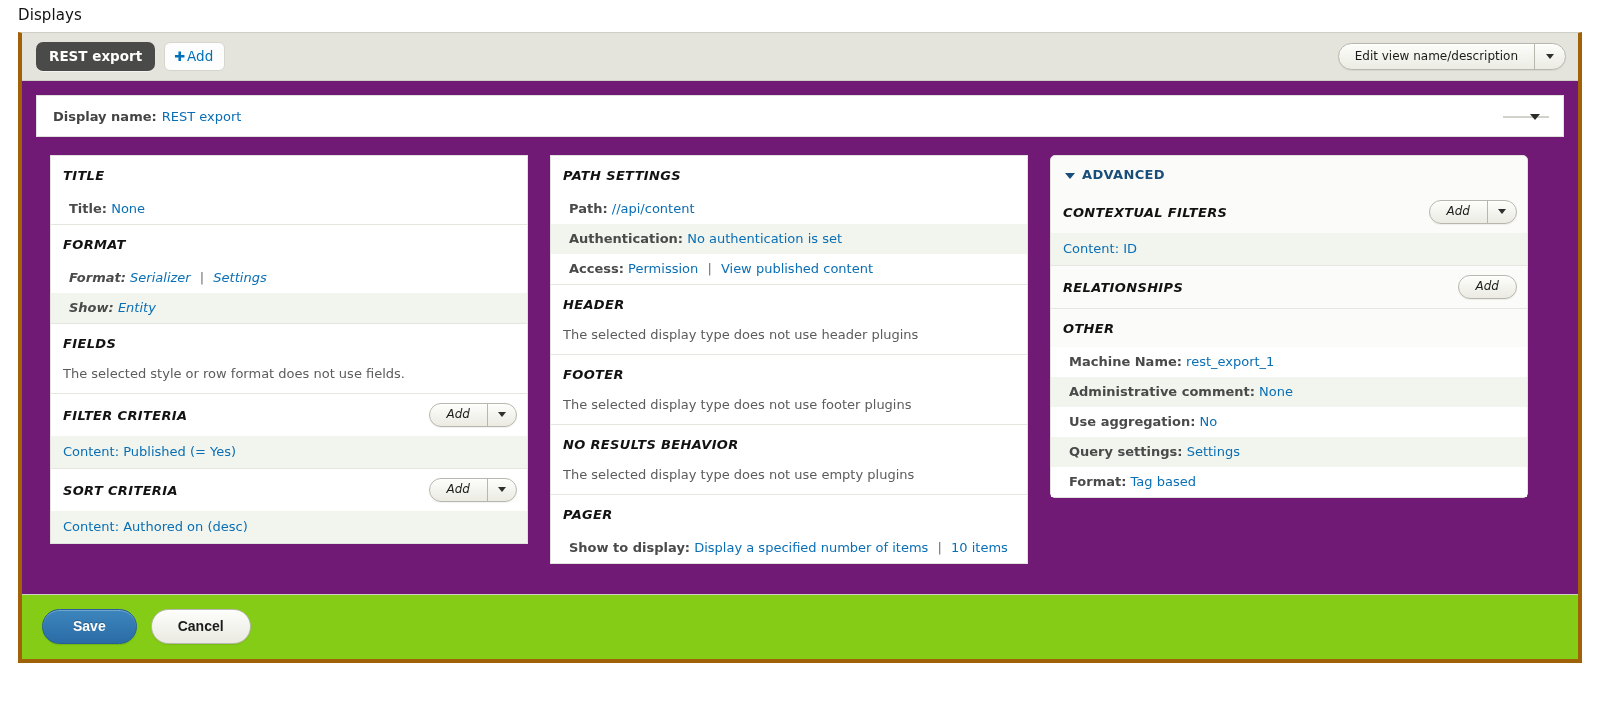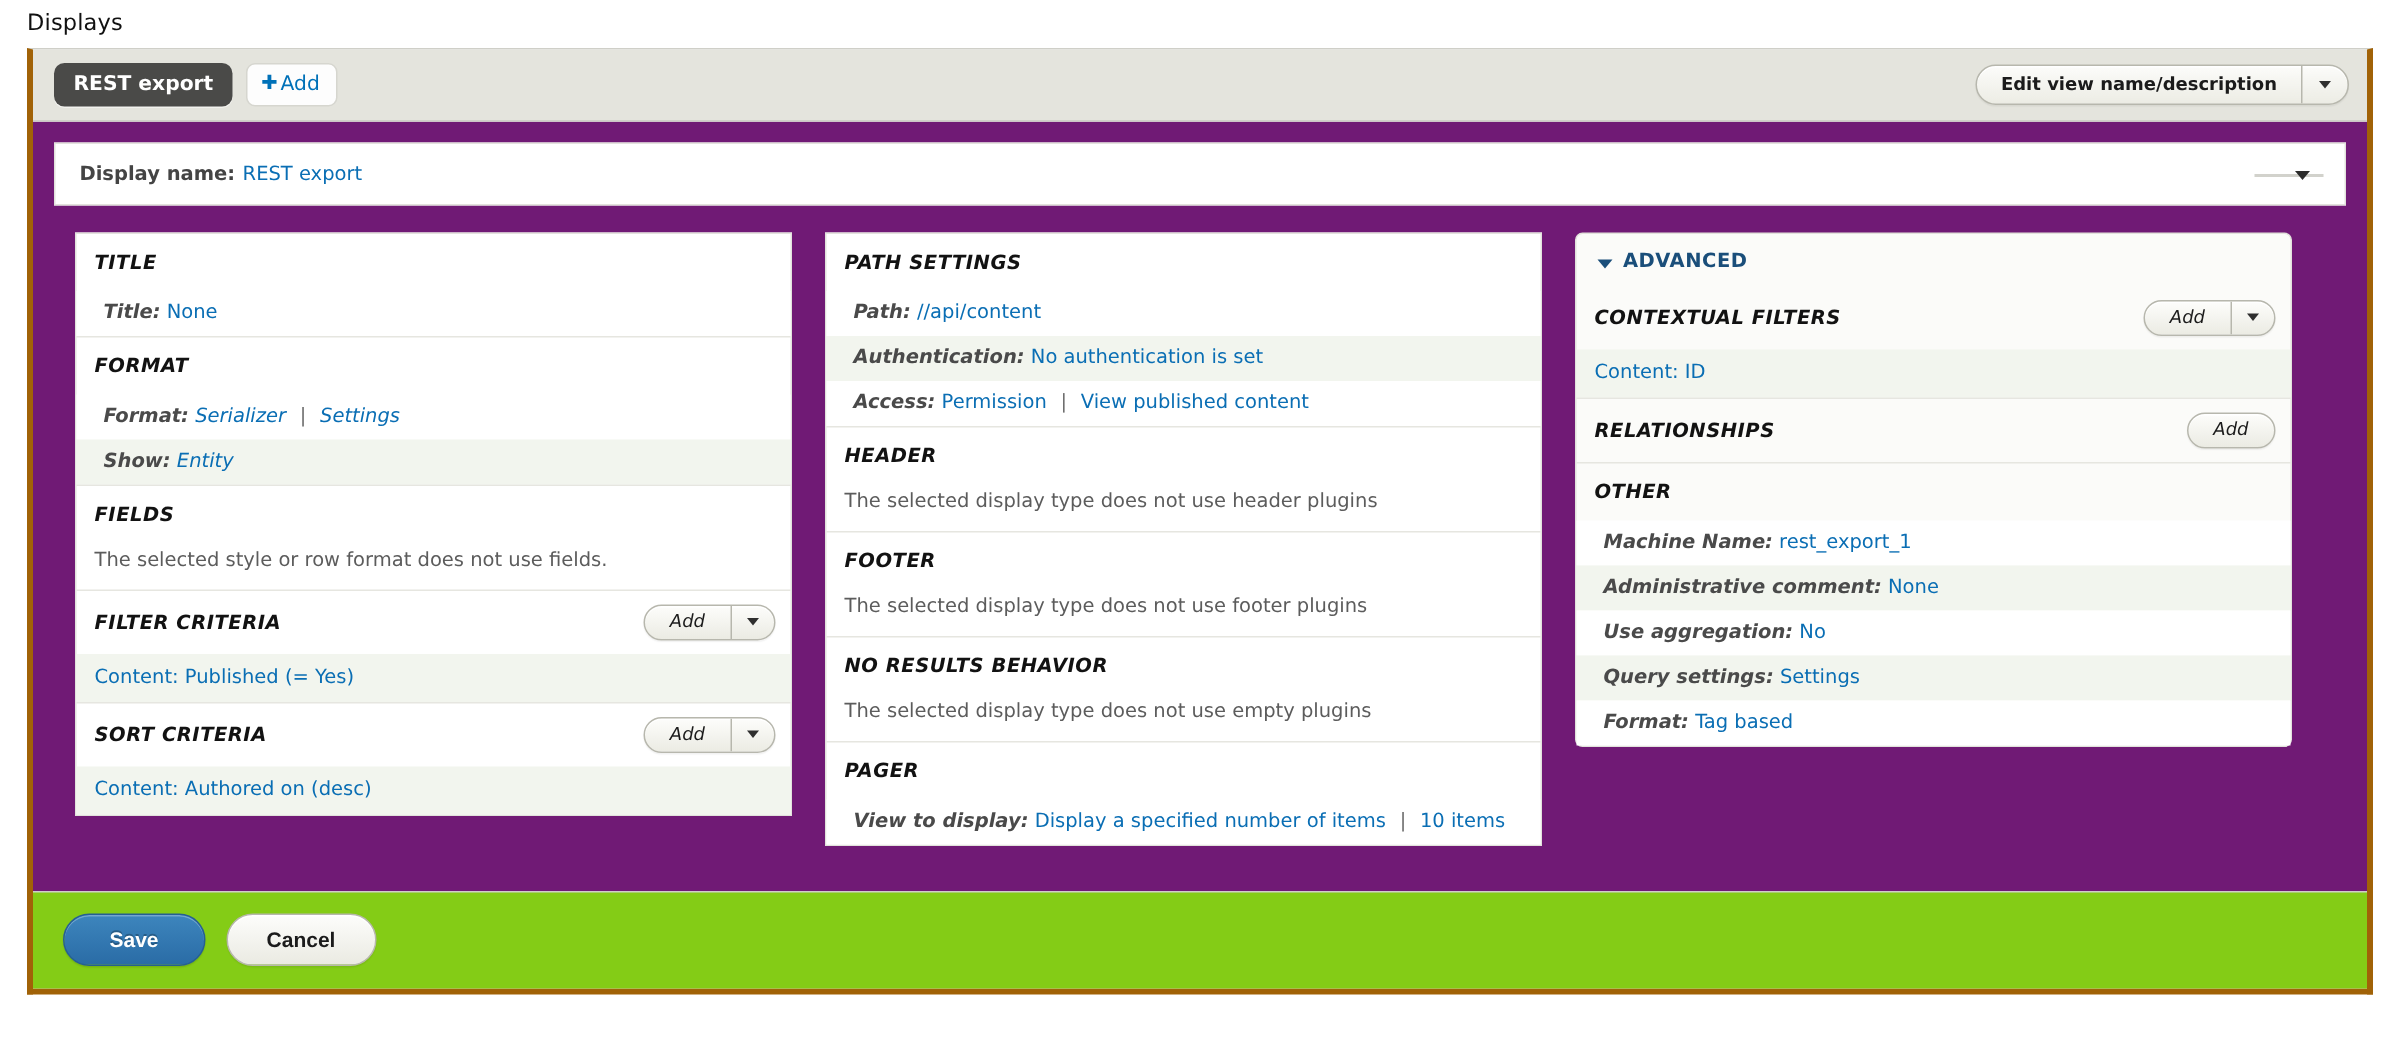--- a/index.html
+++ b/index.html
@@ -88,21 +88,21 @@
     align-items: stretch;
     border: 1px solid #b7b7ad;
     border-radius: 14px;
     background: linear-gradient(to bottom, #fcfcfa 0%, #ececE4 100%);
     overflow: hidden;
     box-shadow: 0 1px 1px rgba(0,0,0,.06), inset 0 1px 0 #fff;
     font-size: 12px;
   }
   .btn-split .main {
     padding: 5px 16px 6px 16px;
-    font-weight: bold;
+    font-weight: normal;
     color: #1b1b1b;
     white-space: nowrap;
     line-height: 14px;
     display: flex;
     align-items: center;
   }
   .btn-split .arrow {
     border-left: 1px solid #b7b7ad;
     padding: 5px 11px 6px 11px;
     display: flex;
@@ -224,21 +224,21 @@
   }
 
   
   .row-item {
     padding: 6px 12px 7px 18px;
     line-height: 17px;
     color: #3b3b3b;
   }
   .row-item.stripe { background: #f2f5ee; }
   .row-item.plain  { background: #fff; }
-  .row-item .k { font-weight: bold; color: #4a4a4a; font-style: italic; }
+  .row-item .k { font-weight: bold; color: #4a4a4a; }
   .row-item.italic { font-style: italic; }
   .row-item.italic .k { font-style: italic; }
   .row-note {
     padding: 3px 12px 11px 12px;
     color: #5c5c5c;
     line-height: 17px;
   }
   .row-link-only {
     padding: 7px 12px 8px 12px;
     line-height: 17px;
@@ -458,21 +458,21 @@
               <h3>NO RESULTS BEHAVIOR</h3>
             </div>
             <div class="row-note">The selected display type does not use empty plugins</div>
           </div>
 
           <div class="bucket">
             <div class="bucket-title">
               <h3>PAGER</h3>
             </div>
             <div class="row-item plain">
-              <span class="k">View to display:</span>
+              <span class="k">Show to display:</span>
               <a class="lnk">Display a specified number of items</a>
               <span class="sep">|</span>
               <a class="lnk">10 items</a>
             </div>
           </div>
 
         </div>
       </div>
 
       <div class="col col-3">

